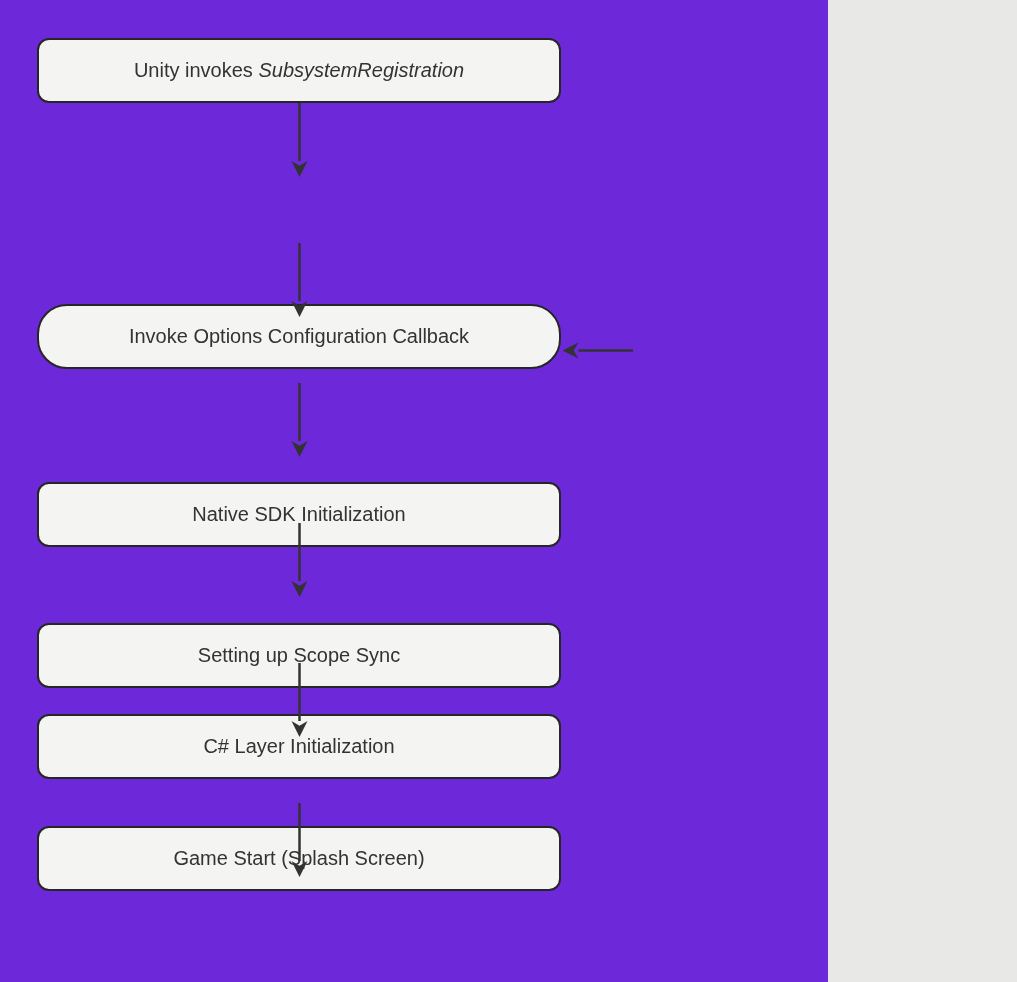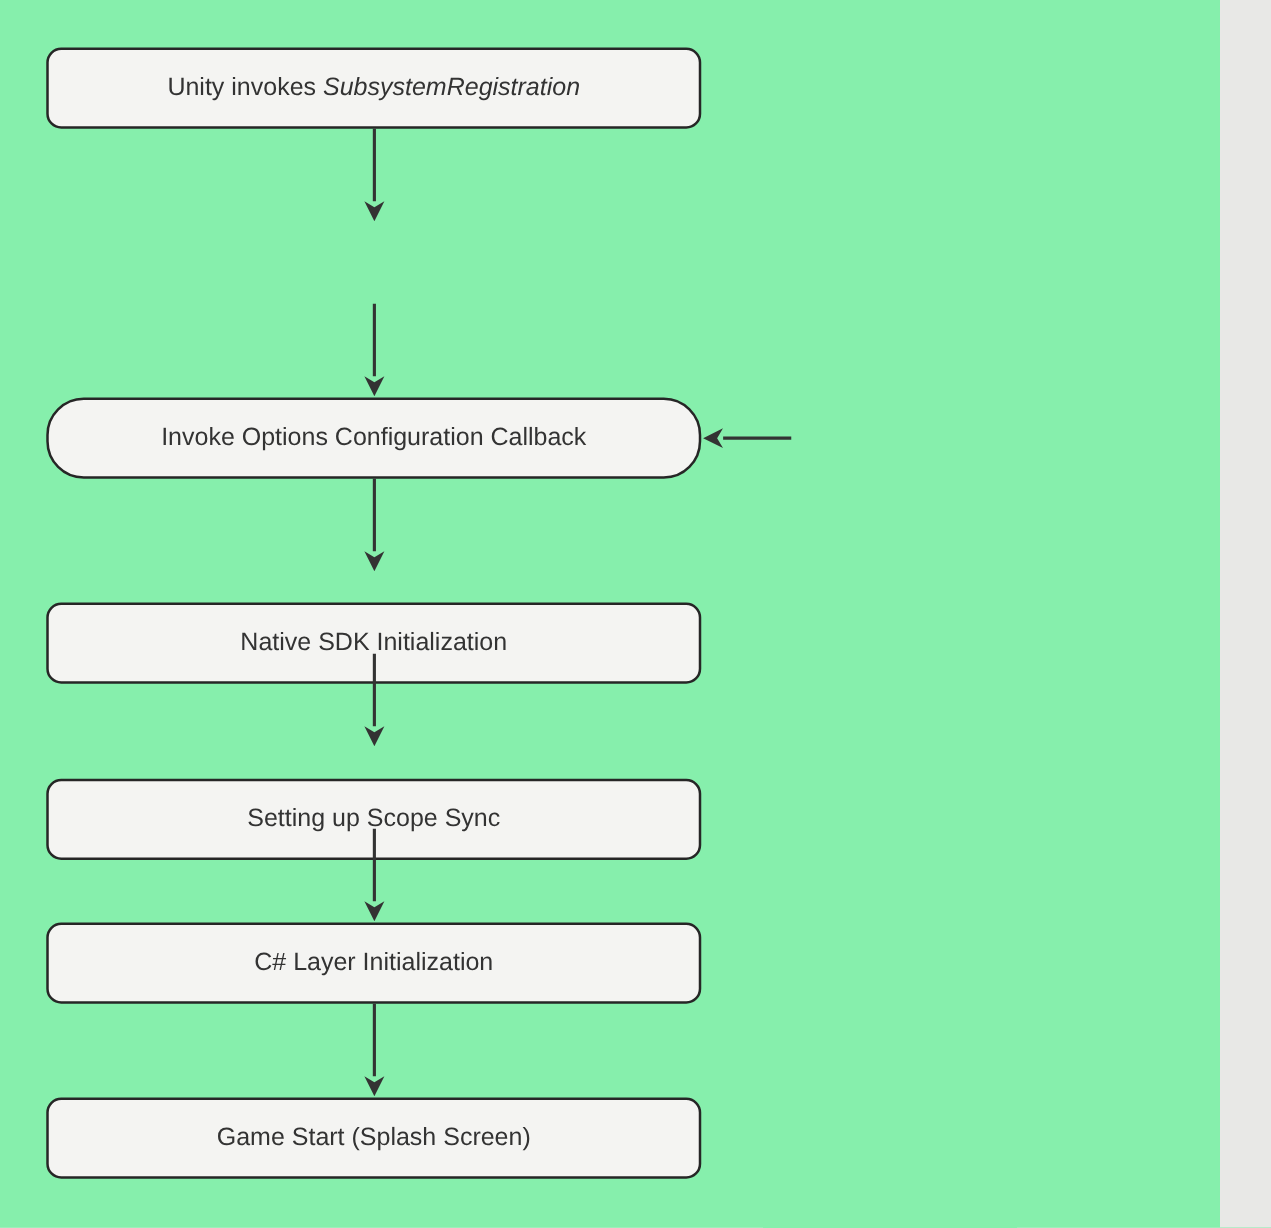--- a/index.html
+++ b/index.html
@@ -1,21 +1,21 @@
 <!DOCTYPE html>
 <html><head>
 <meta charset="utf-8">
 <style>
   html, body { margin: 0; padding: 0; }
   body { background: #e8e8e6; }
   .canvas {
     position: relative;
-    width: 976px;
+    width: 828px;
     height: 982px;
-    background: #86efac;
+    background: #6d28d9;
     font-family: "Liberation Sans", sans-serif;
     overflow: hidden;
   }
   .node {
     position: absolute;
     box-sizing: border-box;
     height: 65px;
     background: #f4f4f2;
     border: 2.5px solid #262626;
     border-radius: 12px;
@@ -25,26 +25,26 @@
     font-size: 20px;
     color: #333333;
     text-align: center;
     white-space: nowrap;
   }
   .node .italic { font-style: italic; }
   .node .plain { white-space: pre; }
   .main-col { left: 37px; width: 524px; }
   .node-1 { top: 38px; }
   .node-2 { top: 178px; }
-  .node-3 { top: 318px; border-radius: 30px; }
+  .node-3 { top: 304px; border-radius: 30px; }
   .node-side { left: 633px; top: 318px; width: 349px; }
   .node-4 { top: 482px; }
   .node-5 { top: 610px; margin-top: 13px; }
-  .node-6 { top: 738px; justify-content: center; }
-  .node-7 { top: 878px; }
+  .node-6 { top: 714px; justify-content: center; }
+  .node-7 { top: 826px; }
   svg.edges {
     position: absolute;
     left: 0; top: 0;
     pointer-events: none;
   }
   svg.edges line {
     stroke: #333333;
     stroke-width: 2.5;
   }
 </style>

